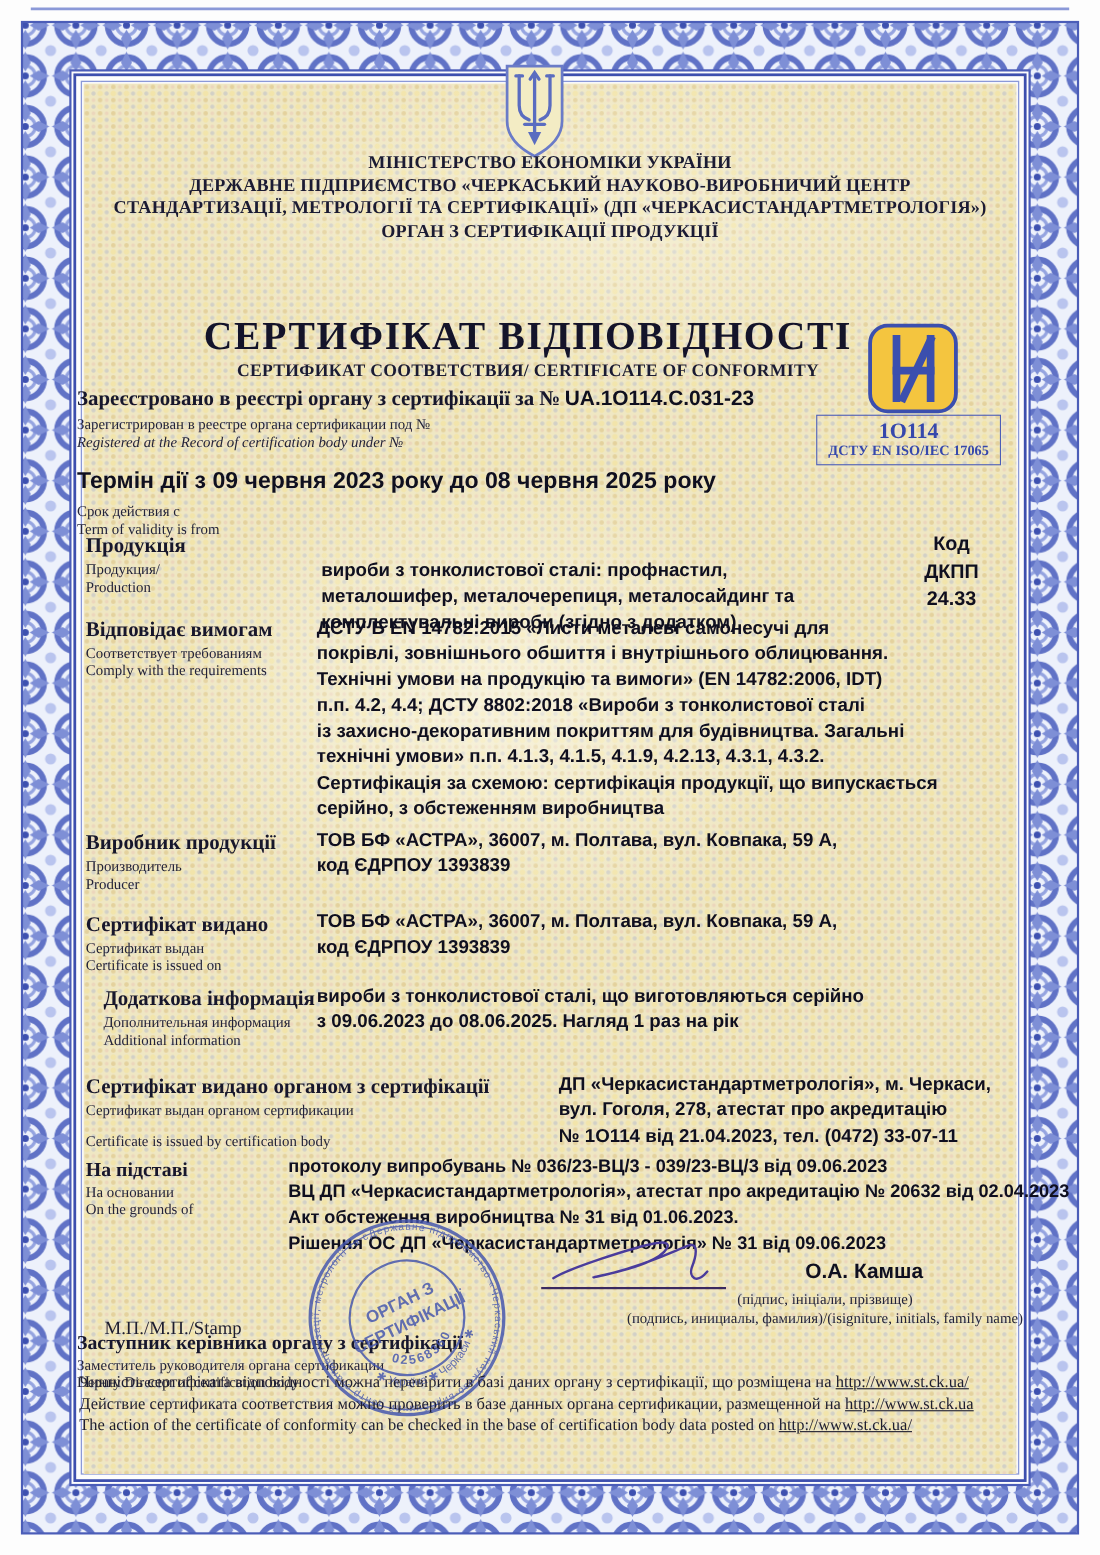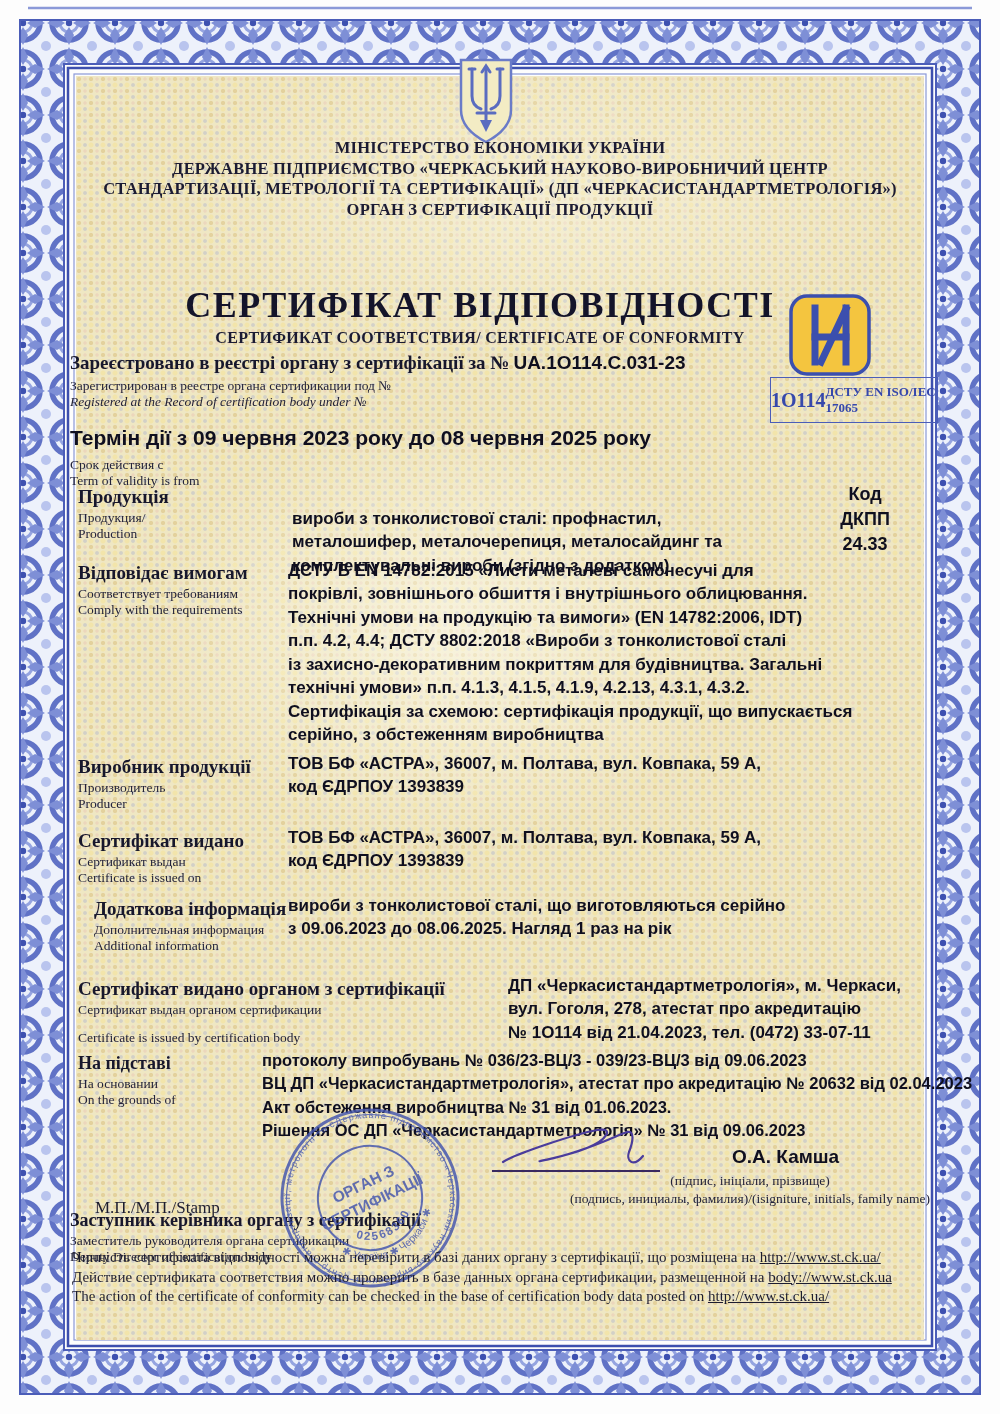--- a/index.html
+++ b/index.html
@@ -94,22 +94,22 @@
 
   <svg class="abs" style="left:788px;top:293px;" width="84" height="84" viewBox="0 0 84 84">
     <rect x="3" y="3" width="78" height="78" rx="16" fill="#f4c53f" stroke="#3b4fae" stroke-width="3.5"></rect>
     <g stroke="#3b4fae" stroke-width="7" stroke-linecap="square">
       <line x1="27" y1="15" x2="27" y2="69"></line>
       <line x1="58" y1="15" x2="58" y2="69"></line>
       <line x1="27" y1="44" x2="58" y2="44"></line>
       <line x1="58" y1="16" x2="33" y2="69"></line>
     </g>
   </svg>
-  <div class="abs" style="left:770px;top:377px;width:166px;height:44px;border:1.5px solid #4b5db8;
-       display:flex;flex-direction:row;justify-content:center;align-items:center;">
+  <div class="abs" style="left:742px;top:377px;width:166px;height:44px;border:1.5px solid #4b5db8;
+       display:flex;flex-direction:column;justify-content:center;align-items:center;">
     <div style="font-weight:bold;font-size:20px;color:#3648ac;line-height:20px;">1О114</div>
     <div style="font-weight:bold;font-size:13px;color:#3648ac;line-height:16px;">ДСТУ EN ISO/ІЕС 17065</div>
   </div>
 
   <div class="abs" style="left:70px;top:350px;width:660px;">
     <div>
       <span class="lbl">Зареєстровано в реєстрі органу з сертифікації за №</span>
       <span class="val" style="font-size:19px;">UA.1О114.С.031-23</span>
     </div>
     <div class="lbl-s">Зарегистрирован в реестре органа сертификации под №</div>
@@ -229,17 +229,17 @@
       <text font-family="Liberation Sans, sans-serif" font-size="11.5" font-weight="bold" fill="#4254ae" stroke="none" text-anchor="middle" letter-spacing="2">
         <textPath href="#codeArc" startOffset="50%">02568360</textPath>
       </text>
       <text x="112" y="90" font-family="Liberation Sans, sans-serif" font-size="15.5" font-weight="bold" fill="#4254ae" stroke="none" text-anchor="middle">ОРГАН З</text>
       <text x="112" y="110" font-family="Liberation Sans, sans-serif" font-size="15.5" font-weight="bold" fill="#4254ae" stroke="none" text-anchor="middle">СЕРТИФІКАЦІЇ</text>
     </g>
   </svg>
 
   <div class="abs" style="left:72px;top:1248px;width:866px;">
     <div class="footer-line"><span>Чинність сертифіката відповідності можна перевірити в базі даних органу з сертифікації, що розміщена на </span><span class="url">http://www.st.ck.ua/</span></div>
-    <div class="footer-line"><span>Действие сертификата соответствия можно проверить в базе данных органа сертификации, размещенной на </span><span class="url">body://www.st.ck.ua</span></div>
+    <div class="footer-line"><span>Действие сертификата соответствия можно проверить в базе данных органа сертификации, размещенной на </span><span class="url">http://www.st.ck.ua</span></div>
     <div class="footer-line"><span>The action of the certificate of conformity can be checked in the base of certification body data posted on </span><span class="url">http://www.st.ck.ua/</span></div>
   </div>
 
 </div>
 
 </body></html>

